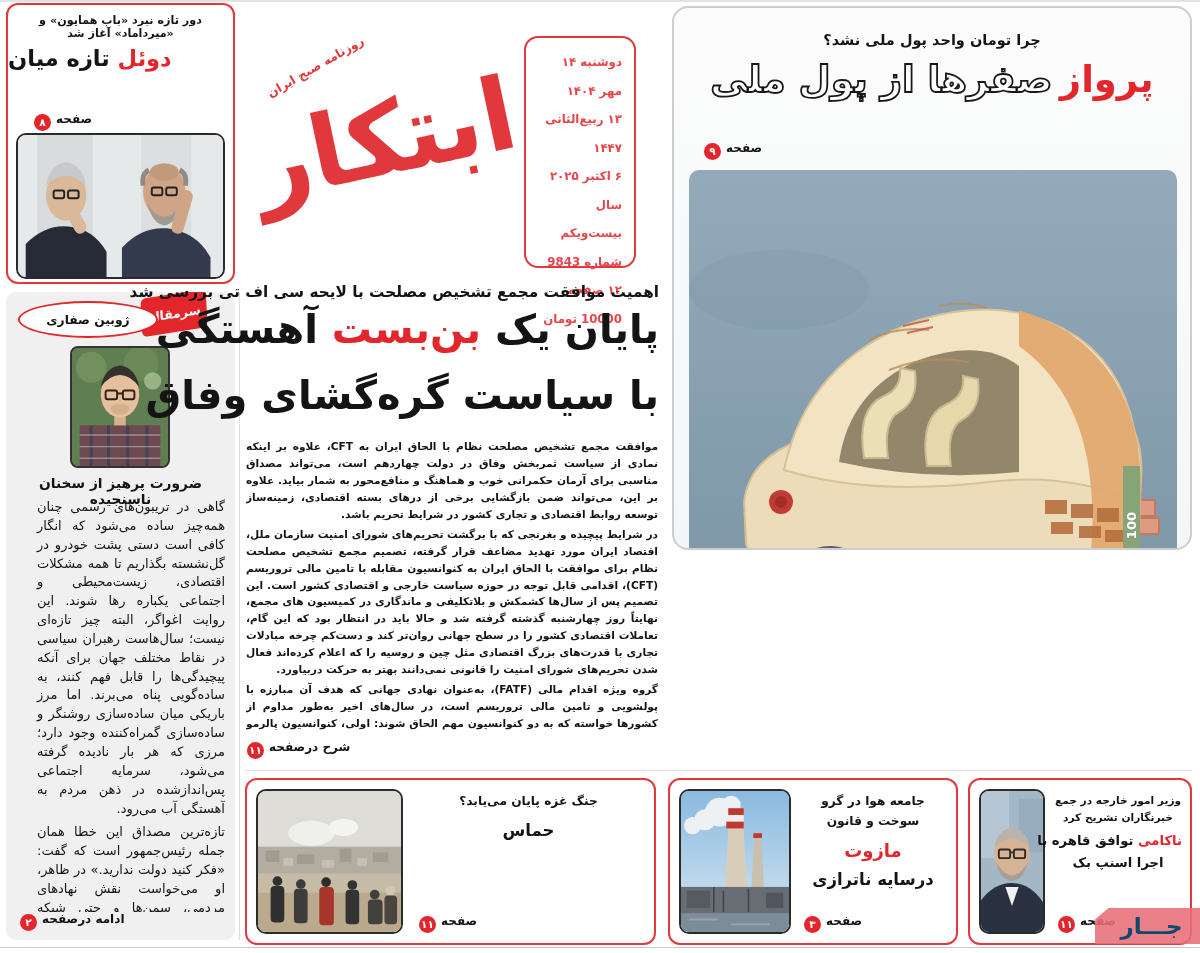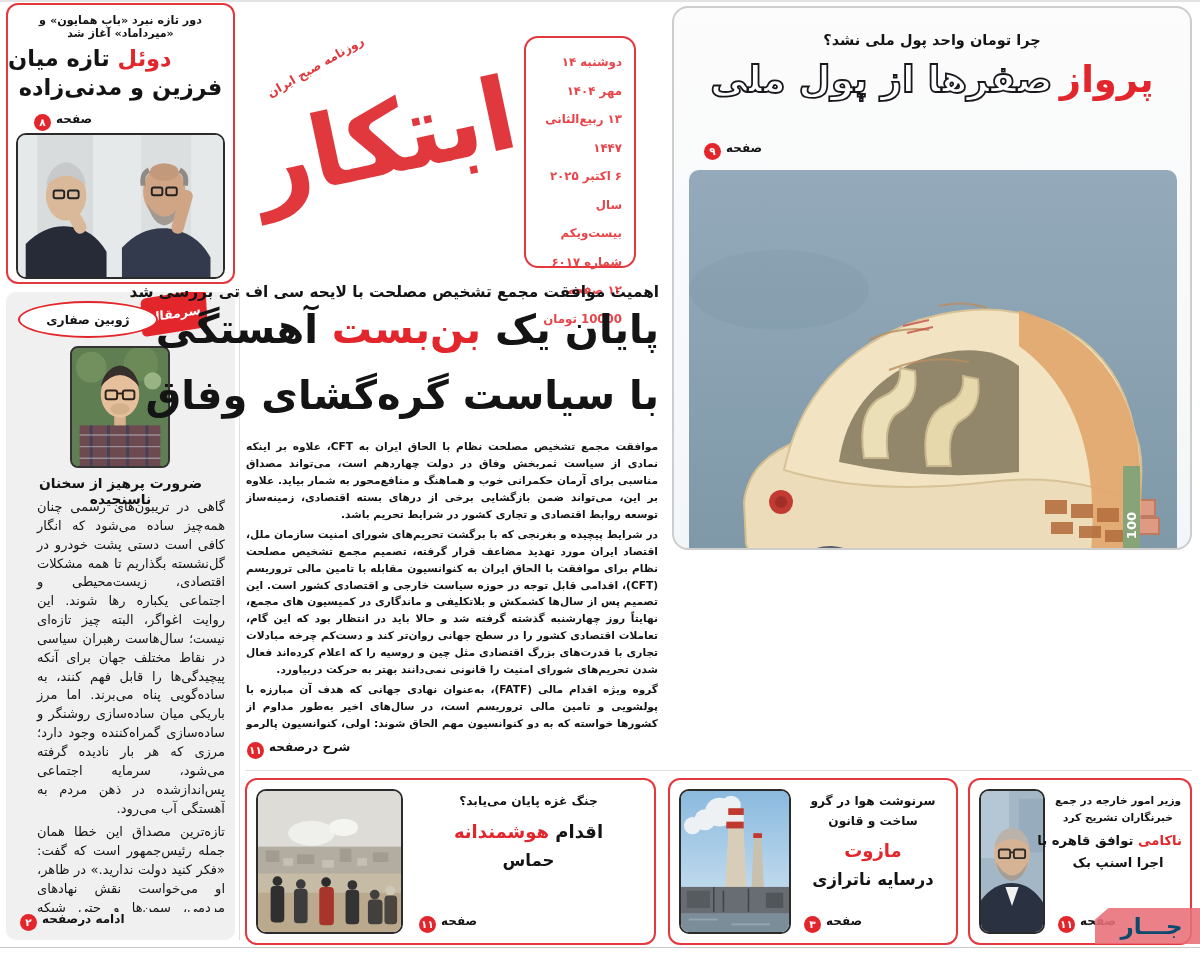--- a/index.html
+++ b/index.html
@@ -80,21 +80,20 @@
 <body>
 
 <div class="topline"></div>
 <div class="bottomline"></div>
 <div class="middivider"></div>
 <div class="coldivider"></div>
 
 <section class="topleft">
   <div class="tl-kicker">دور تازه نبرد «باب همایون» و «میرداماد» آغاز شد</div>
   <div class="tl-headline"><span class="red">دوئل</span><span> تازه میان</span></div>
-  <div class="tl-headline2">فرزین و مدنی‌زاده</div>
   <div class="pagerow tl-pagerow"><span>صفحه</span><span class="badge">۸</span></div>
   <div class="tl-photo">
     <svg viewBox="0 0 213 146" preserveAspectRatio="none">
       <rect width="213" height="146" fill="#e6e9e9"></rect>
       <rect x="20" width="58" height="146" fill="#d8dcdd"></rect>
         <rect x="128" width="52" height="146" fill="#dcdfe0"></rect>
       <path d="M8 146 L8 112 Q28 92 52 94 Q78 96 92 120 L92 146 Z" fill="#272b38"></path>
       <ellipse cx="50" cy="62" rx="21" ry="26" fill="#d9b999"></ellipse>
       <path d="M29 52 Q33 30 50 28 Q67 30 71 52 Q60 42 50 42 Q40 42 29 52 Z" fill="#c7c9cb"></path>
       <rect x="37" y="57" width="11" height="8" rx="2" fill="none" stroke="#222" stroke-width="2"></rect>
@@ -153,21 +152,21 @@
 </section>
 
 <section class="lead">
   <div class="logo">ابتکار</div>
   <div class="tagline">روزنامه صبح ایران</div>
   <div class="datebox">
     <div>دوشنبه ۱۴ مهر ۱۴۰۴</div>
     <div>۱۳ ربیع‌الثانی ۱۴۴۷</div>
     <div>۶ اکتبر ۲۰۲۵</div>
     <div>سال بیست‌ویکم</div>
-    <div>شماره ۶۰۱۷</div>
+    <div>شماره 9843</div>
     <div>۱۲ صفحه</div>
     <div>10000 تومان</div>
   </div>
   <div class="lead-kicker">اهمیت موافقت مجمع تشخیص مصلحت با لایحه سی اف تی بررسی شد</div>
   <h1 class="lead-h"><span>پایان یک </span><span class="red">بن‌بست</span><span> آهستگی</span></h1>
   <h1 class="lead-h2">با سیاست گره‌گشای وفاق</h1>
   <div class="lead-body">
     <p>موافقت مجمع تشخیص مصلحت نظام با الحاق ایران به CFT، علاوه بر اینکه نمادی از سیاست ثمربخش وفاق در دولت چهاردهم است، می‌تواند مصداق مناسبی برای آرمان حکمرانی خوب و هماهنگ و منافع‌محور به شمار بیاید. علاوه بر این، می‌تواند ضمن بازگشایی برخی از درهای بسته اقتصادی، زمینه‌ساز توسعه روابط اقتصادی و تجاری کشور در شرایط تحریم باشد.</p>
     <p>در شرایط پیچیده و بغرنجی که با برگشت تحریم‌های شورای امنیت سازمان ملل، اقتصاد ایران مورد تهدید مضاعف قرار گرفته، تصمیم مجمع تشخیص مصلحت نظام برای موافقت با الحاق ایران به کنوانسیون مقابله با تامین مالی تروریسم (CFT)، اقدامی قابل توجه در حوزه سیاست خارجی و اقتصادی کشور است. این تصمیم پس از سال‌ها کشمکش و بلاتکلیفی و ماندگاری در کمیسیون های مجمع، نهایتاً روز چهارشنبه گذشته گرفته شد و حالا باید در انتظار بود که این گام، تعاملات اقتصادی کشور را در سطح جهانی روان‌تر کند و دست‌کم چرخه مبادلات تجاری با قدرت‌های بزرگ اقتصادی مثل چین و روسیه را که اعلام کرده‌اند فعال شدن تحریم‌های شورای امنیت را قانونی نمی‌دانند بهتر به حرکت دربیاورد.</p>
     <p>گروه ویژه اقدام مالی (FATF)، به‌عنوان نهادی جهانی که هدف آن مبارزه با پولشویی و تامین مالی تروریسم است، در سال‌های اخیر به‌طور مداوم از کشورها خواسته که به دو کنوانسیون مهم الحاق شوند: اولی، کنوانسیون پالرمو برای مبارزه با جرائم سازمان‌یافته فراملی؛ و دومی، CFT برای مقابله با تامین مالی تروریسم. این دو کنوانسیون به‌ویژه در جهت شفافیت مالی و نظارت بر مبادلات بانکی در سطح جهانی طراحی شده‌اند.</p>
@@ -285,21 +284,20 @@
           <rect x="90" y="103" width="14" height="36" rx="4" fill="#333333"></rect>
         <circle cx="120" cy="108" r="5" fill="#41403e"></circle>
           <rect x="113" y="113" width="15" height="26" rx="4" fill="#41403e"></rect>
         <circle cx="136" cy="104" r="5" fill="#cfc7b8"></circle>
           <rect x="130" y="109" width="13" height="30" rx="4" fill="#4a453f"></rect>
       </g>
     </svg>
   </div>
   <div class="btext">
     <div class="bkicker">جنگ غزه پایان می‌یابد؟</div>
-    <div class="bh"><span>اقدام </span><span class="red">هوشمندانه</span></div>
     <div class="bh2">حماس</div>
     <div class="pagerow bpagerow"><span>صفحه</span><span class="badge">۱۱</span></div>
   </div>
 </section>
 
 <section class="bbox" id="mazut">
   <div class="bphoto">
     <svg viewBox="0 0 112 147" preserveAspectRatio="none">
       <defs>
           <linearGradient id="sky" x1="0" y1="0" x2="0" y2="1">
@@ -329,21 +327,21 @@
           <line x1="70" y1="102" x2="70" y2="126"></line>
         </g>
       <rect y="128" width="112" height="19" fill="#7b8d98"></rect>
       <g fill="#94a5af">
           <rect x="8" y="133" width="30" height="2"></rect>
           <rect x="52" y="138" width="40" height="2"></rect>
         </g>
     </svg>
   </div>
   <div class="btext">
-    <div class="bkicker">سرنوشت هوا در گرو ساخت و قانون</div>
+    <div class="bkicker">جامعه هوا در گرو سوخت و قانون</div>
     <div class="bh red">مازوت</div>
     <div class="bh2">درسایه ناترازی</div>
     <div class="pagerow bpagerow"><span>صفحه</span><span class="badge">۳</span></div>
   </div>
 </section>
 
 <section class="bbox" id="fm">
   <div class="bphoto">
     <svg viewBox="0 0 66 147" preserveAspectRatio="none">
       <rect width="66" height="147" fill="#a3b7c7"></rect>

